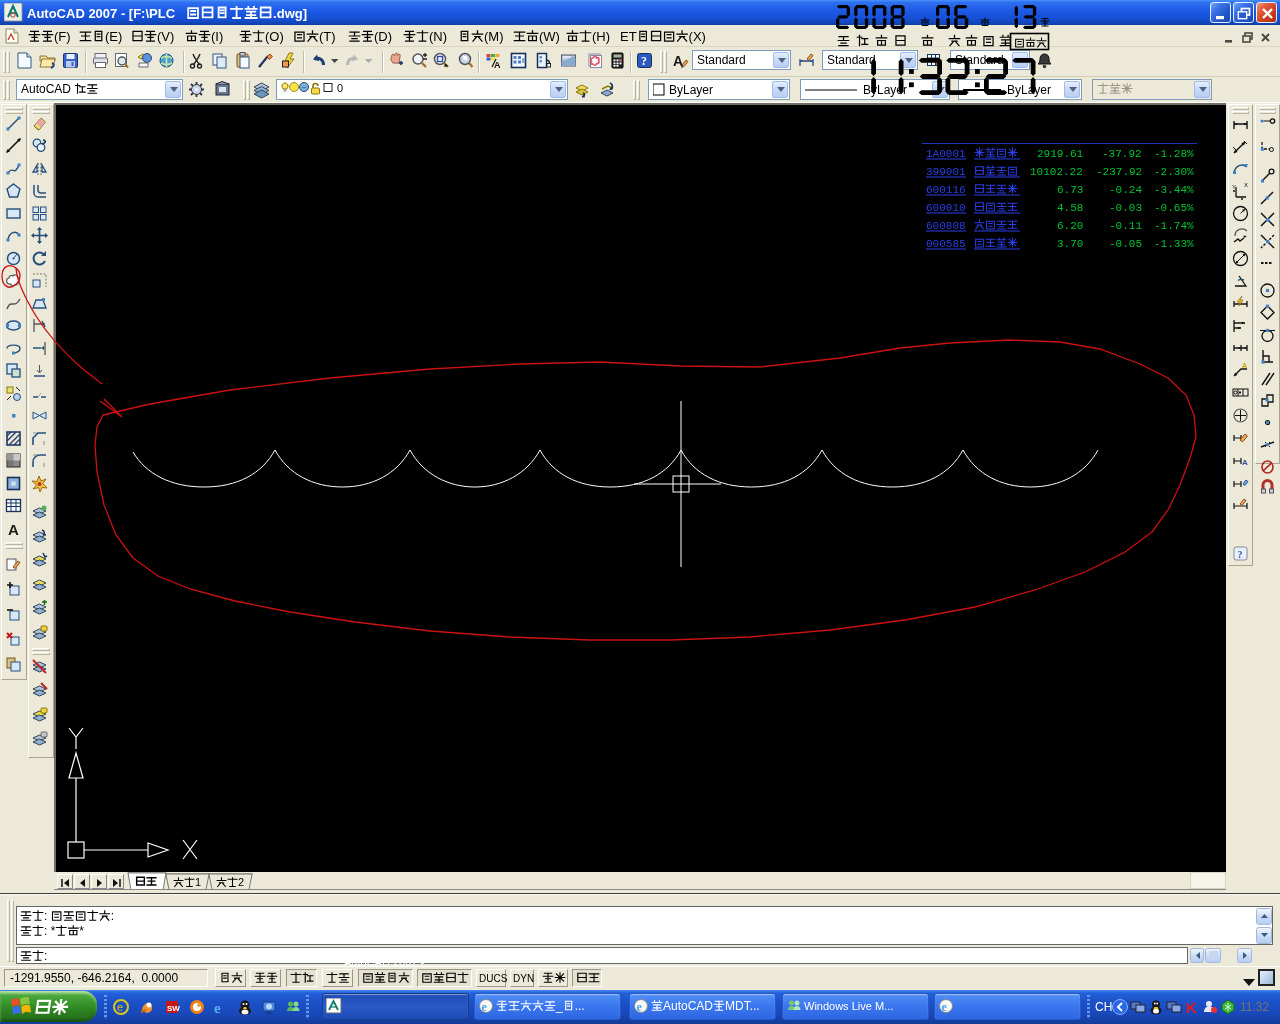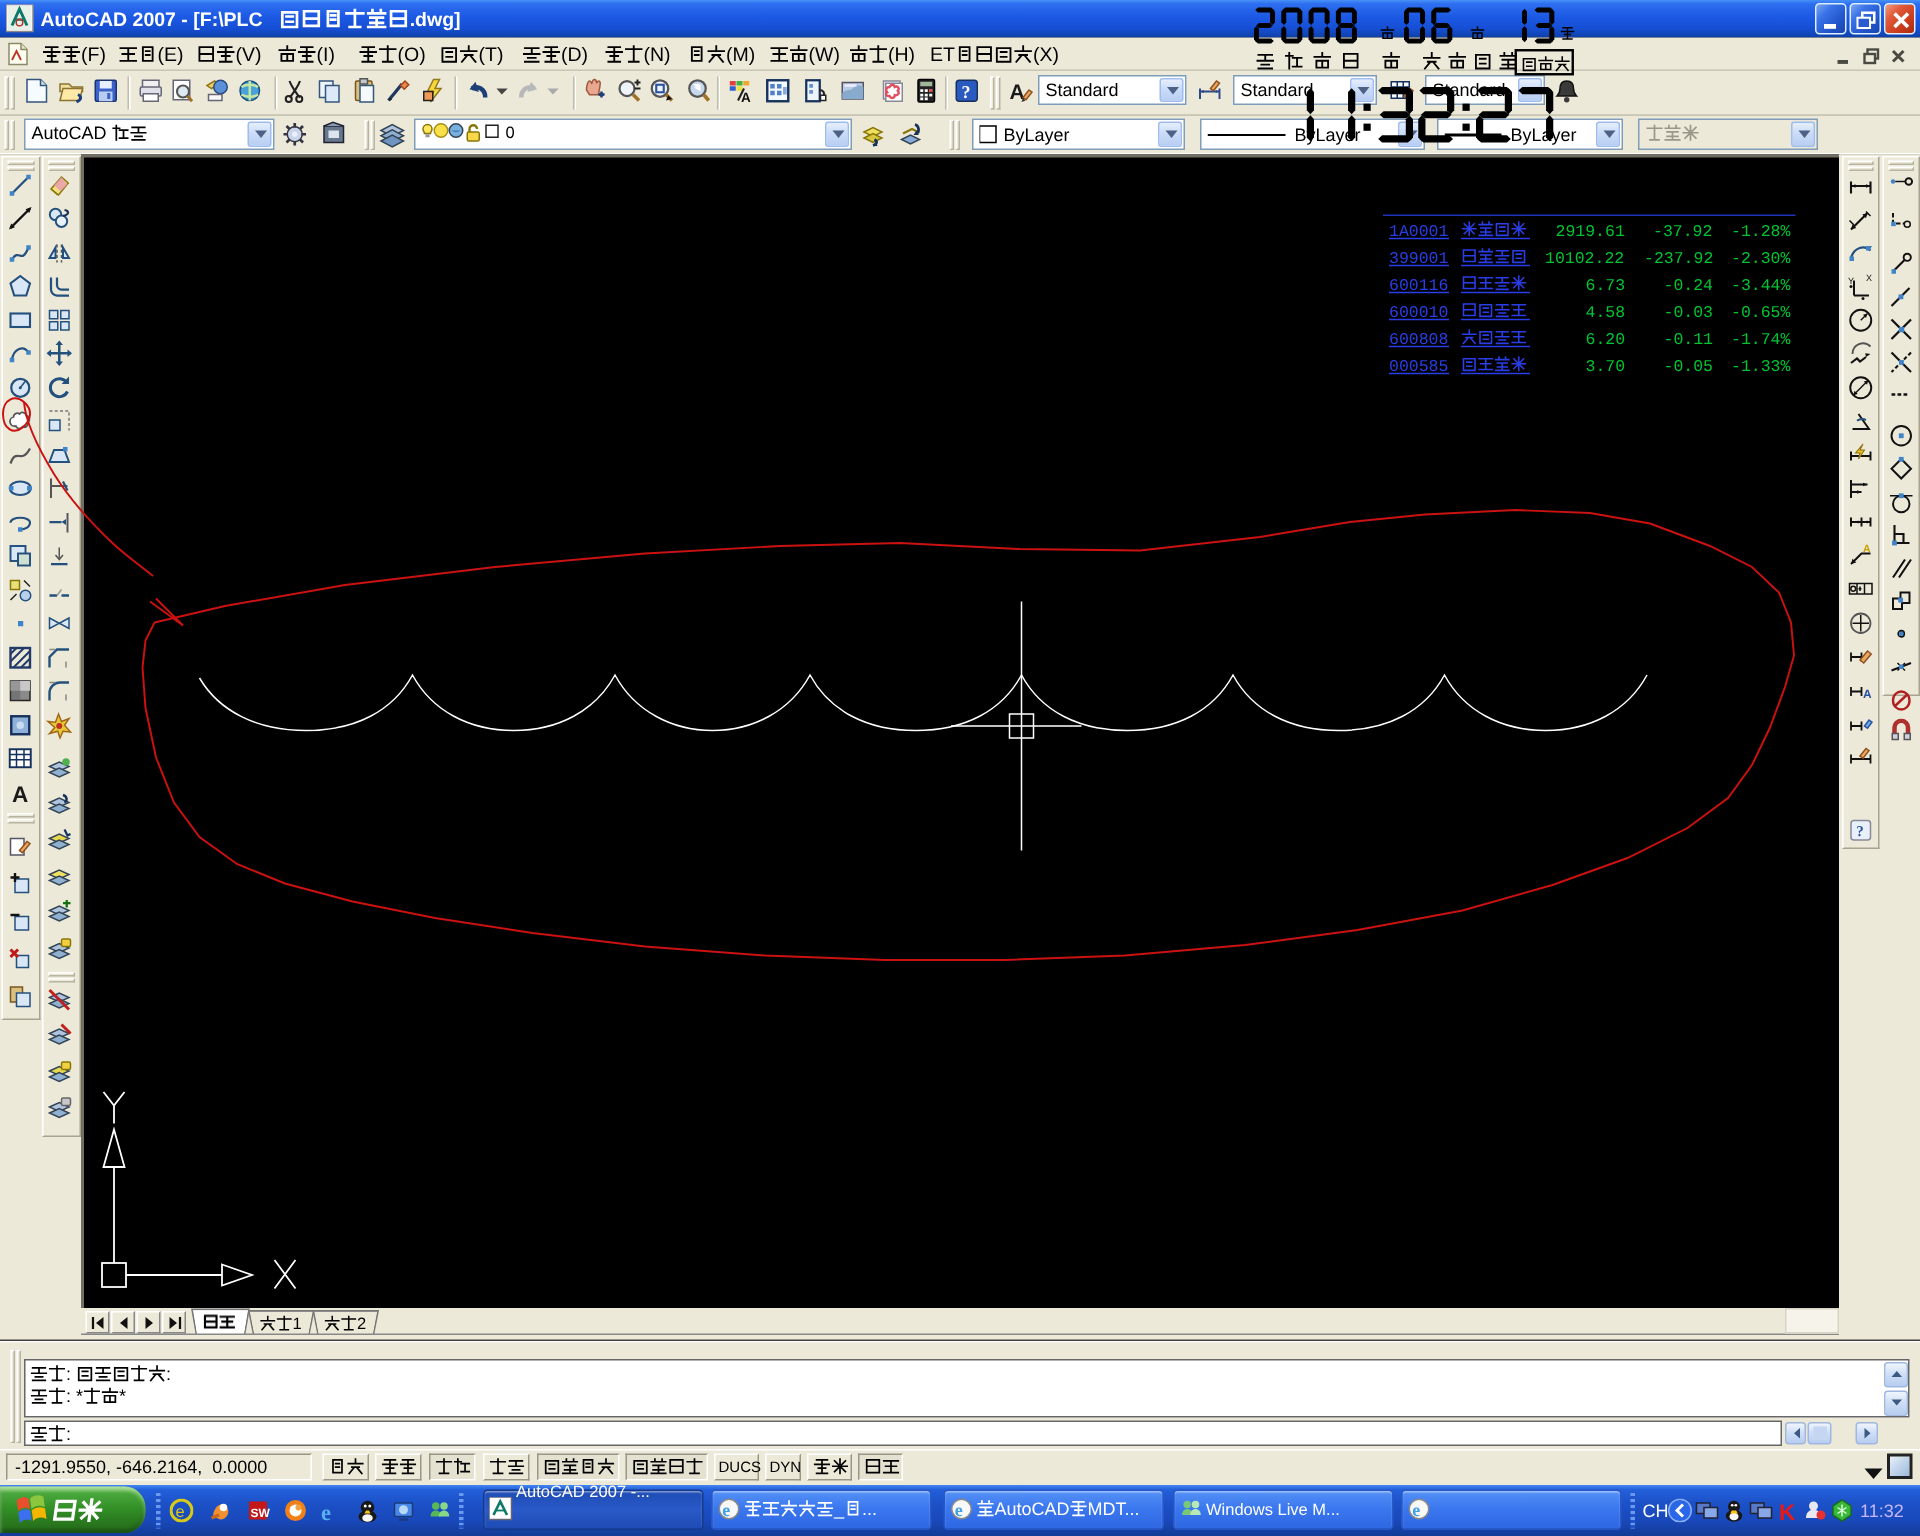--- a/index.html
+++ b/index.html
@@ -1221,21 +1221,21 @@
     <path d="M7.5 12c0-2.5 1.5-4 3.5-4s3.5 1.5 3.5 4z" fill="#88d888"></path>
   </svg>
 <div class="abs" style="left:104px;top:995px;width:3px;height:24px;background:repeating-linear-gradient(180deg,#6a9af0 0 2px,#2054c8 2px 4px)"></div>
 <div class="abs" style="left:306px;top:995px;width:3px;height:24px;background:repeating-linear-gradient(180deg,#6a9af0 0 2px,#2054c8 2px 4px)"></div>
 <div class="abs" style="left:322px;top:993px;width:147px;height:27px;border-radius:3px;background:linear-gradient(180deg,#1e4bb4,#2a5ac8 50%,#1e4bb4);border:1px solid #163a8c;box-shadow:inset 0 1px 1px rgba(255,255,255,.45)"></div>
 <svg class="abs" style="left:326px;top:998px" width="16" height="16">
     <rect x="0" y="0" width="15" height="15" fill="#fff" stroke="#667"></rect>
     <path d="M3 12 7.5 3 12 12" stroke="#0c7a6a" stroke-width="1.8" fill="none"></path>
     <path d="M5 9h5" stroke="#0c7a6a" stroke-width="1.2"></path>
   </svg>
-<div style="position:absolute;left:344px;top:988px;width:1px;height:1px">
+<div style="position:absolute;left:344px;top:956px;width:1px;height:1px">
     <svg width="91" height="15" style="position:absolute;left:0;top:0px;overflow:visible">
       <text x="0.0" y="10.0" font-family="Liberation Sans" font-size="11px" font-weight="normal" fill="#fff" xml:space="preserve">AutoCAD 2007 -...</text>
     </svg>
   </div>
 <div class="abs" style="left:474px;top:993px;width:147px;height:27px;border-radius:3px;background:linear-gradient(180deg,#5591f6 0%,#3b78ef 45%,#3069e4 90%);border:1px solid #2858c8;box-shadow:inset 0 1px 1px rgba(255,255,255,.45)"></div>
 <svg class="abs" style="left:478px;top:998px" width="16" height="16">
     <circle cx="8" cy="8" r="6.5" fill="#f8f8f8" stroke="#888"></circle>
     <text x="3.5" y="12.5" font-size="12" font-weight="bold" fill="#40a0e8" font-family="Liberation Serif">e</text>
   </svg>
 <div style="position:absolute;left:496px;top:999px;width:1px;height:1px">
@@ -1338,21 +1338,21 @@
   </svg>
 <svg class="abs" style="left:1202px;top:999px" width="16" height="16">
     <circle cx="7" cy="5" r="3" fill="#e8e8f0"></circle>
     <path d="M2 13c0-3.5 2-5.5 5-5.5s5 2 5 5.5z" fill="#e8e8f0"></path>
     <circle cx="12" cy="11" r="3" fill="#e83030"></circle>
   </svg>
 <svg class="abs" style="left:1220px;top:999px" width="16" height="16">
     <path d="M8 1l6 4v6l-6 4-6-4V5z" fill="#38b838" stroke="#1a6a1a"></path>
     <path d="M8 4v8M5 6l6 4M11 6l-6 4" stroke="#d8f8d8"></path>
   </svg>
-<div class="abs" style="left:1240px;top:1000px;font-size:12px;color:#c4b5fd">11:32</div>
+<div class="abs" style="left:1240px;top:1000px;font-size:12px;color:#737373">11:32</div>
 <div class="abs" style="left:922px;top:143px;width:275px;height:1px;background:#2233bb"></div>
 <svg class="abs" style="left:920px;top:146px" width="290" height="110" font-family="Liberation Mono" font-size="11px">
     <text x="6" y="11" fill="#2a3ee8">1A0001</text>
     <path d="M6 13h40" stroke="#2a3ee8" stroke-width="1"></path>
     <g transform="translate(54.0,1.0) scale(1.100)">
       <path d="M2 2 8 8M8 2 2 8M5 1V9M1 5H9" fill="none" stroke="#2a3ee8" stroke-width="0.95" stroke-linecap="square"></path>
     </g>
     <g transform="translate(65.0,1.0) scale(1.100)">
       <path d="M1 2.5H9M3 1V2.5M7 1V2.5M2 4.5H8M2 7H8M5 4.5V9M1 9H9" fill="none" stroke="#2a3ee8" stroke-width="0.95" stroke-linecap="square"></path>
     </g>

